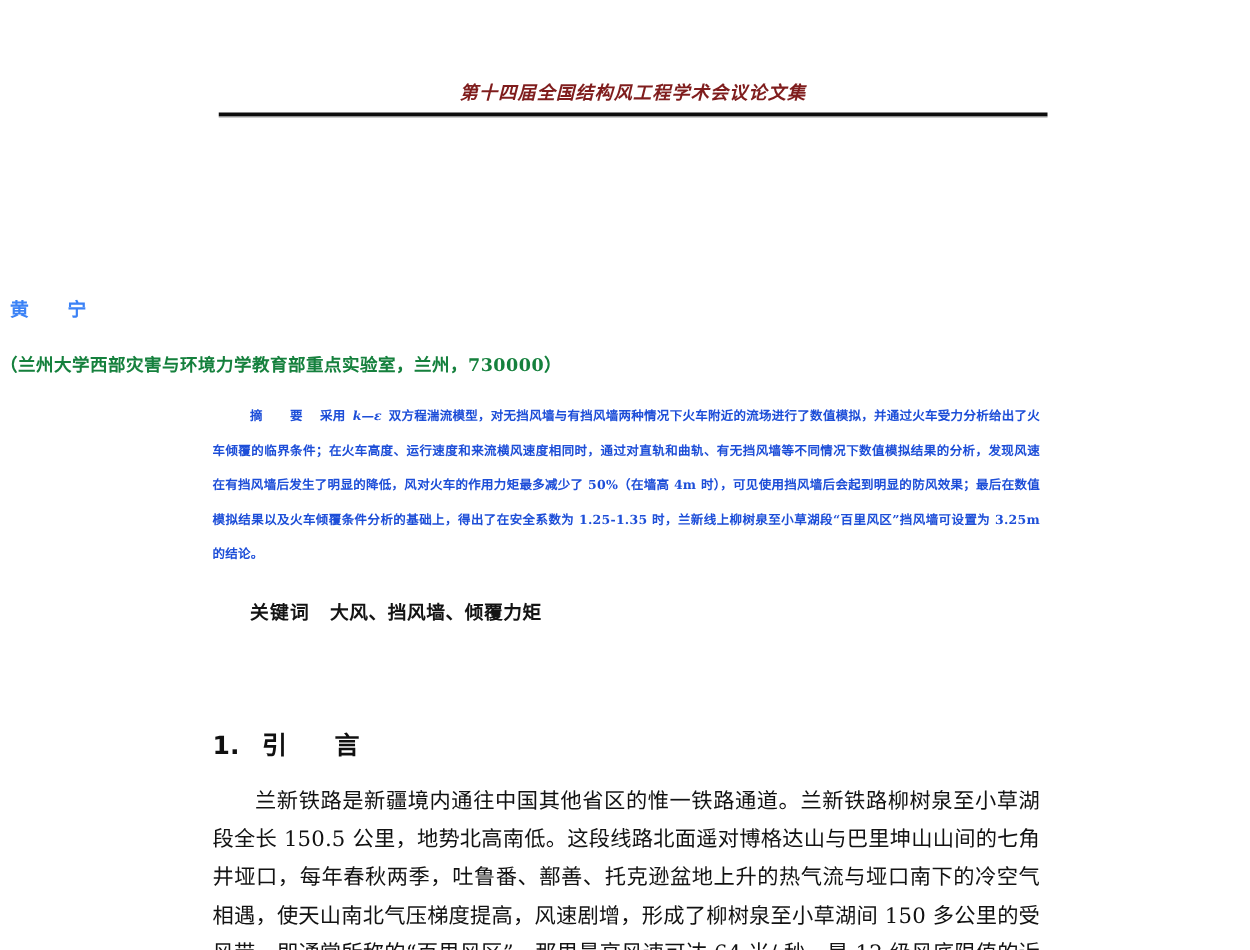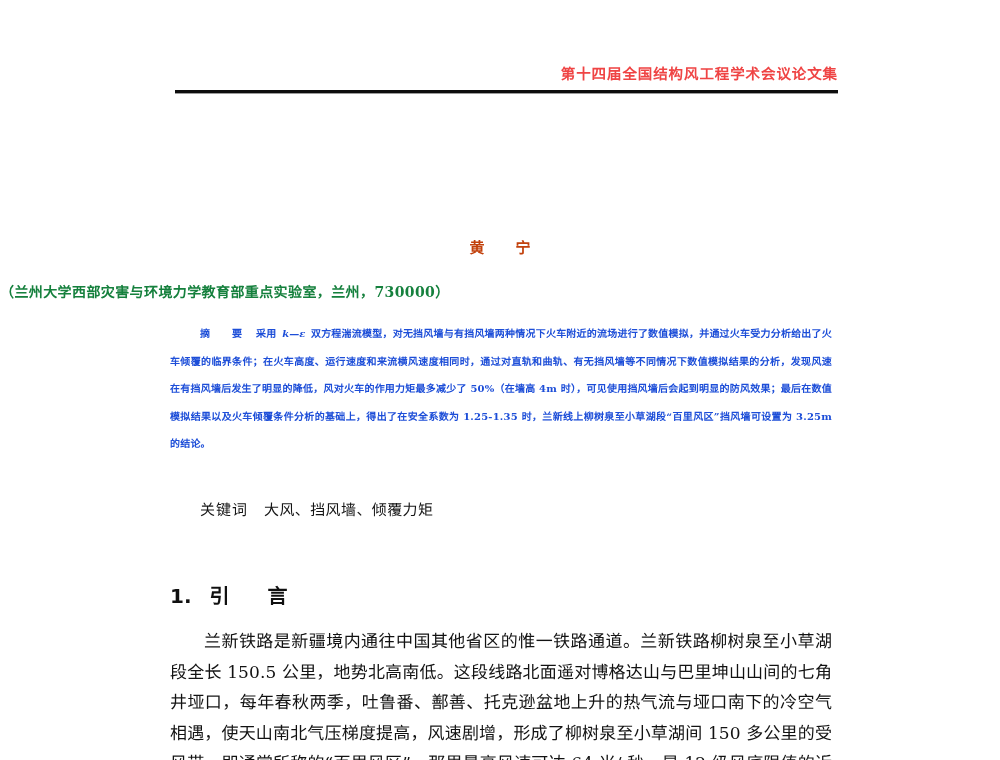--- a/index.html
+++ b/index.html
@@ -23,27 +23,28 @@
     height: 760px;
     background: #ffffff;
   }
 
   
   .running-head {
     position: absolute;
     left: 175px;
     top: 62px;
     width: 663px;
-    text-align: right;
+    text-align: center;
     font-family: "DejaVu Serif", "Liberation Serif", serif;
     font-weight: 700;
     font-size: 14.5px;
     letter-spacing: 0.9px;
-    color: #ef4444;
+    color: #7f1d1d;
     white-space: nowrap;
+    font-style: italic;
   }
   .header-rule {
     position: absolute;
     left: 175px;
     top: 90px;
     width: 663px;
     height: 3px;
     background: #0d0d0d;
   }
   .header-rule::after {
@@ -68,27 +69,27 @@
     font-weight: 700;
     font-size: 27px;
     letter-spacing: 2.5px;
     color: #101010;
   }
   .doc-author {
     position: absolute;
     left: 0;
     top: 236px;
     width: 1000px;
-    text-align: center;
+    text-align: left;
     font-family: "DejaVu Serif", "Liberation Serif", serif;
     font-weight: 700;
     font-size: 15px;
     letter-spacing: 8px;
     text-indent: 8px;
-    color: #c2410c;
+    color: #3b82f6;
   }
   .doc-affiliation {
     position: absolute;
     left: 0;
     top: 281px;
     width: 888px;
     text-align: left;
     font-family: "DejaVu Serif", "Liberation Serif", serif;
     font-weight: 700;
     font-size: 14px;
@@ -119,24 +120,24 @@
   .abstract .kepsilon {
     font-style: italic;
     font-family: "DejaVu Serif", "Liberation Serif", serif;
     letter-spacing: 0;
     padding: 0 2px;
   }
 
   .keywords {
     position: absolute;
     left: 170px;
-    top: 498px;
+    top: 478px;
     width: 662px;
     font-family: "DejaVu Serif", "Liberation Serif", serif;
-    font-weight: 400;
+    font-weight: 700;
     font-size: 15px;
     letter-spacing: 0.4px;
     color: #141414;
     text-indent: 30px;
   }
   .keywords .kw-label {
     letter-spacing: 1px;
     margin-right: 16px;
   }
 

